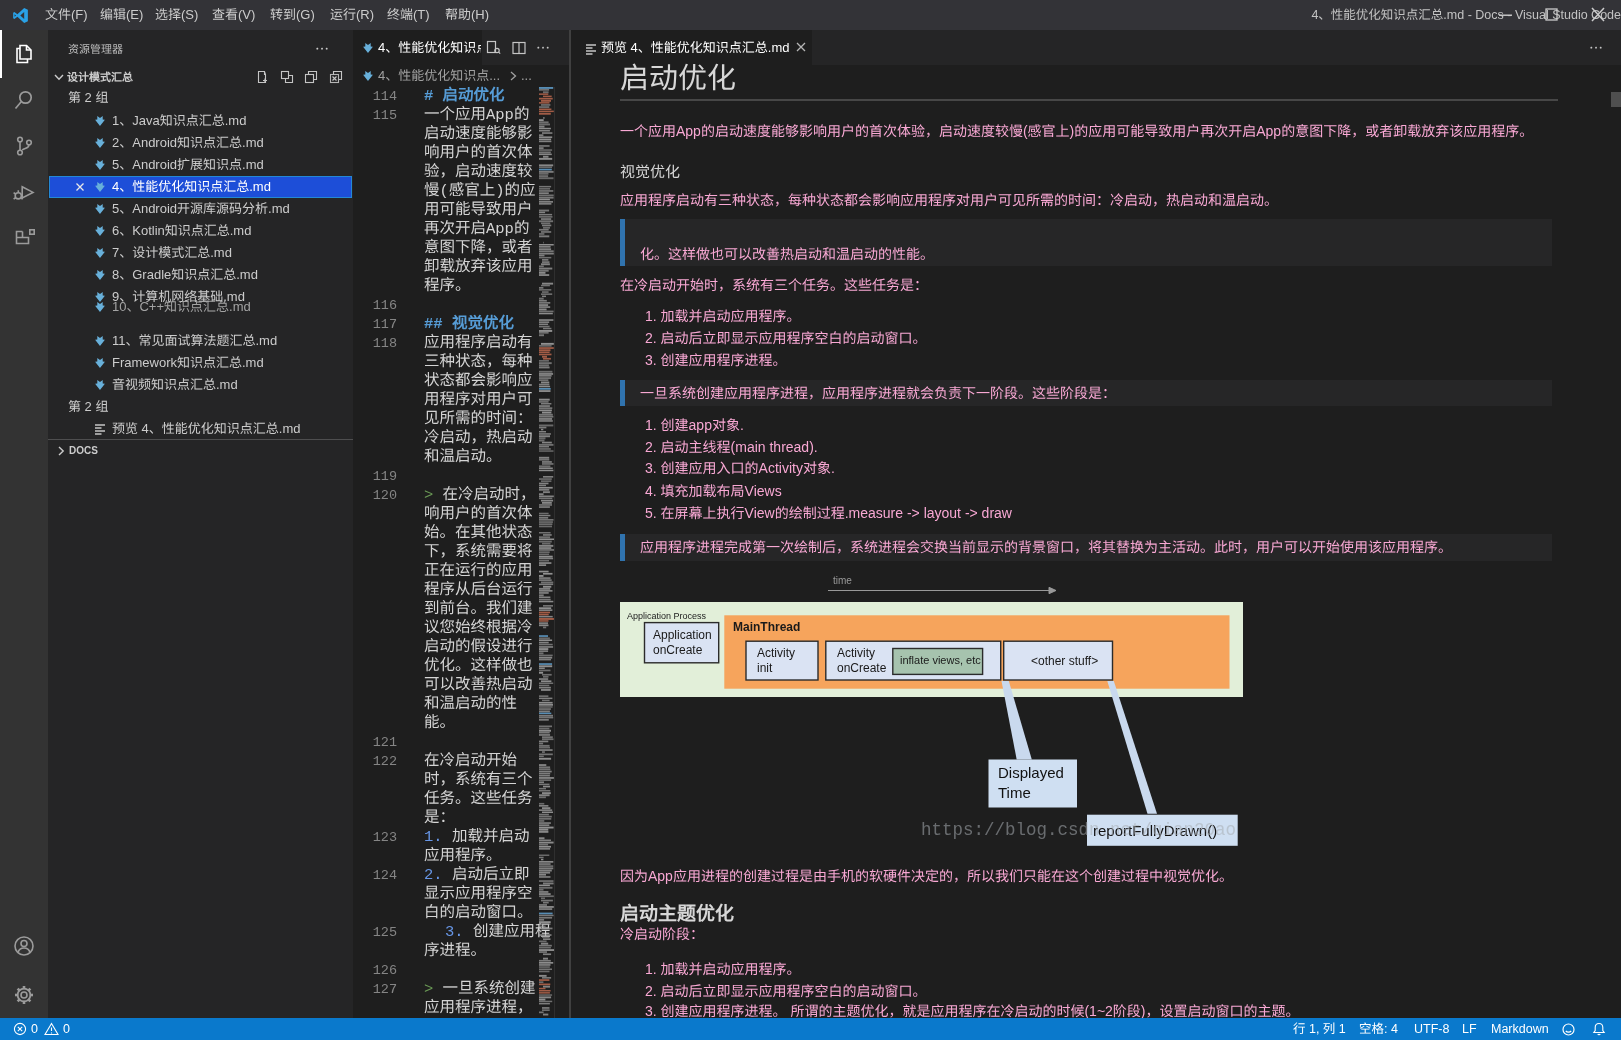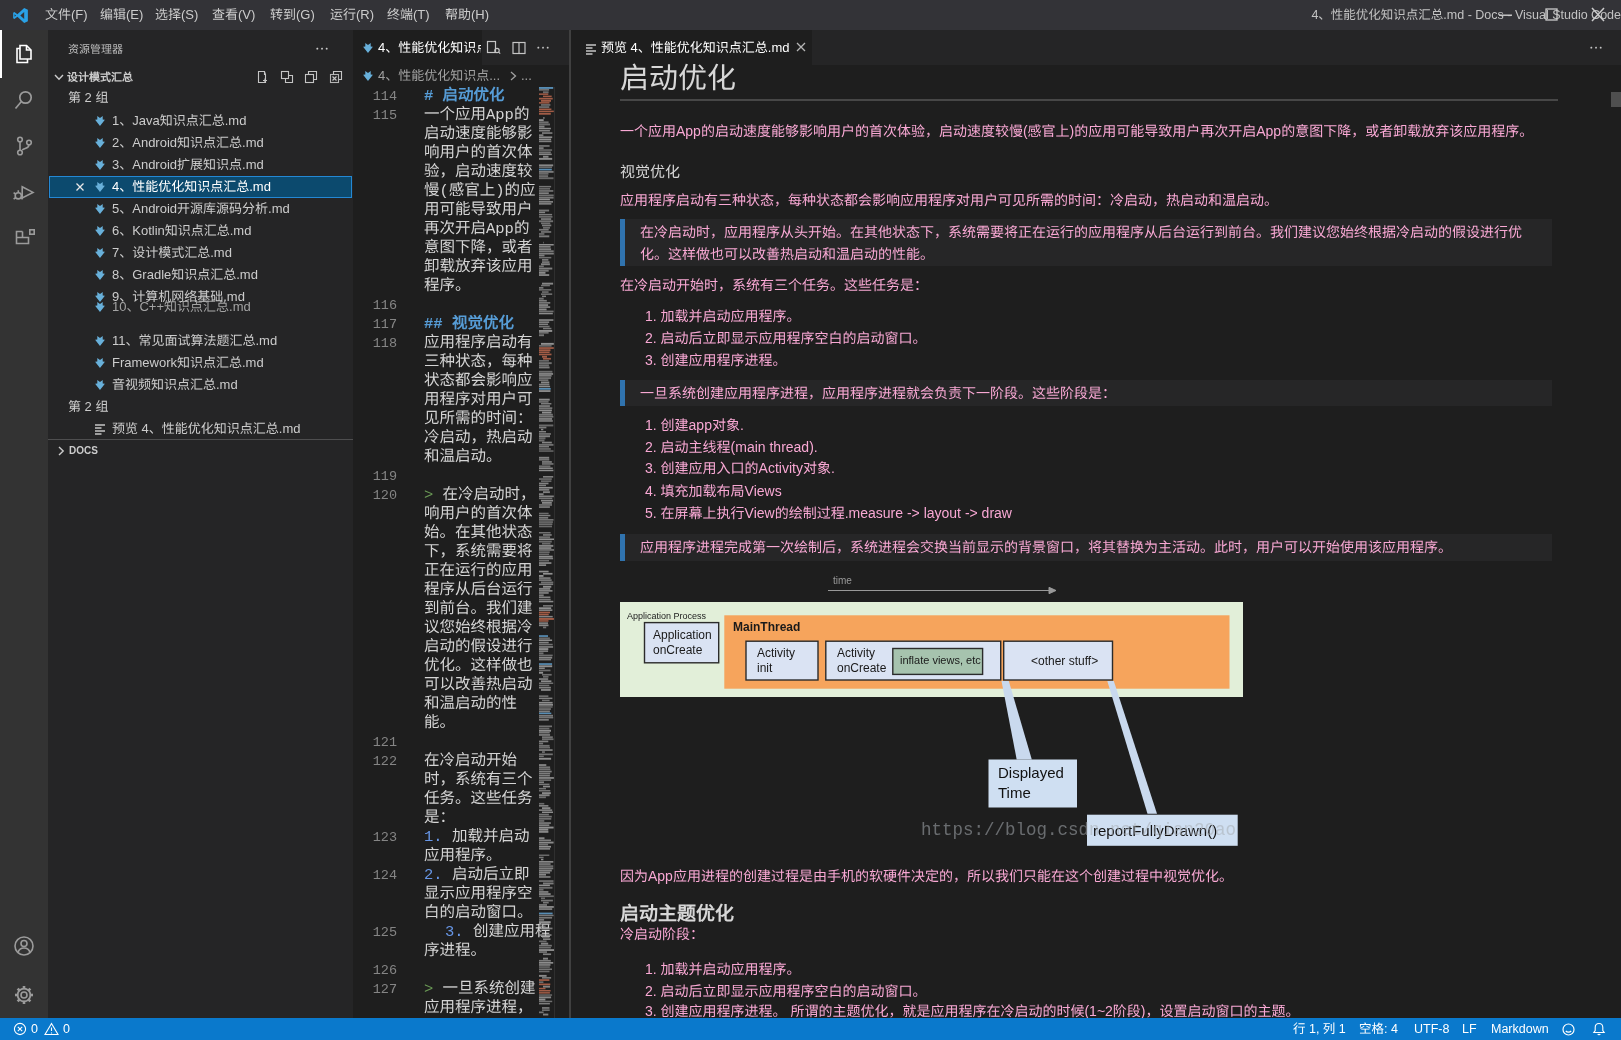--- a/index.html
+++ b/index.html
@@ -8,21 +8,21 @@
 
 #titlebar{position:absolute;left:0;top:0;width:1621px;height:30px;background:#333337}
 .menu{position:absolute;top:0;height:30px;line-height:30px;color:#cccccc;font-size:13px}
 #wintitle{position:absolute;top:0;left:0;width:1621px;text-align:right;height:30px;line-height:30px;color:#c3c3c3;font-size:12.5px}
 
 #actbar{position:absolute;left:0;top:30px;width:48px;height:988px;background:#333333}
 .acticon{position:absolute;left:12px;width:24px;height:24px}
 
 #sidebar{position:absolute;left:48px;top:30px;width:305px;height:988px;background:#252526;color:#cccccc}
 .sbtxt{position:absolute;left:63px;top:0}
-.selrow{background:#0c4a6e;outline:1px solid #2488d4;outline-offset:-1px;color:#ffffff}
+.selrow{background:#1d4ed8;outline:1px solid #2488d4;outline-offset:-1px;color:#ffffff}
 
 #edgroup1{position:absolute;left:353px;top:30px;width:217px;height:988px;background:#1e1e1e}
 #tabbar1{position:absolute;left:0;top:0;width:217px;height:35px;background:#252526}
 #tab1{position:absolute;left:0;top:0;width:129px;height:35px;background:#1e1e1e;overflow:hidden}
 .codeline{position:absolute;font-family:"Liberation Mono",monospace,"Liberation Sans";font-size:15.5px;color:#d4d4d4;height:19px;line-height:19px;white-space:pre}
 .lnum{position:absolute;font-family:"Liberation Mono",monospace;font-size:13.5px;color:#858585;width:44px;text-align:right;height:19px;line-height:19px}
 .mdh{color:#569cd6;font-weight:bold}
 .qm{color:#6a9955}
 .num{color:#6796e6}
 
@@ -143,21 +143,21 @@
 <div class="abs" style="left:49px;top:132px;width:303px;height:22px;line-height:22px;font-size:13px;color:#cccccc">
 <svg class="abs" style="left:45px;top:5px" width="12" height="12" viewBox="0 0 12 12">
         <path fill="#68b0da" d="M3.3 0.9 L6 3.1 L8.7 0.9 L8.7 4.5 L10.9 4.8 L6 10.9 L1.1 4.8 L3.3 4.5 Z"></path>
       </svg>
 <div class="sbtxt">2、Android知识点汇总.md</div>
     </div>
 <div class="abs" style="left:49px;top:154px;width:303px;height:22px;line-height:22px;font-size:13px;color:#cccccc">
 <svg class="abs" style="left:45px;top:5px" width="12" height="12" viewBox="0 0 12 12">
         <path fill="#68b0da" d="M3.3 0.9 L6 3.1 L8.7 0.9 L8.7 4.5 L10.9 4.8 L6 10.9 L1.1 4.8 L3.3 4.5 Z"></path>
       </svg>
-<div class="sbtxt">3、Android扩展知识点.md</div>
+<div class="sbtxt">5、Android扩展知识点.md</div>
     </div>
 <div class="abs selrow" style="left:49px;top:176px;width:303px;height:22px;line-height:22px;font-size:13px">
 <svg class="abs" style="left:26px;top:6px" width="10" height="10" viewBox="0 0 10 10" stroke="#e8e8e8" stroke-width="1.3">
         <path d="M1.5 1.5 l7 7 M8.5 1.5 l-7 7"></path>
       </svg>
 <svg class="abs" style="left:45px;top:5px" width="12" height="12" viewBox="0 0 12 12">
         <path fill="#68b0da" d="M3.3 0.9 L6 3.1 L8.7 0.9 L8.7 4.5 L10.9 4.8 L6 10.9 L1.1 4.8 L3.3 4.5 Z"></path>
       </svg>
 <div class="sbtxt">4、性能优化知识点汇总.md</div>
     </div>
@@ -705,21 +705,20 @@
       <path d="M2 2 l8 8 M10 2 l-8 8"></path>
     </svg>
 <div class="abs" style="left:1589px;top:37px;height:22px;line-height:22px;font-size:14px;color:#c5c5c5">⋯</div>
 <div class="abs" style="left:1611px;top:92px;width:10px;height:15px;background:#4f4f4f"></div>
 <div class="abs" style="left:620px;top:58px;height:40px;line-height:40px;font-size:29px;color:#d7d7d7">启动优化</div>
 <div class="abs" style="left:620px;top:99px;width:938px;height:2px;background:#474747"></div>
 <div class="abs pv" style="left:620px;top:120px;">一个应用App的启动速度能够影响用户的首次体验，启动速度较慢(感官上)的应用可能导致用户再次开启App的意图下降，或者卸载放弃该应用程序。</div>
 <div class="abs" style="left:620px;top:157px;height:30px;line-height:30px;font-size:15px;color:#d7d7d7">视觉优化</div>
 <div class="abs pv" style="left:620px;top:189px;">应用程序启动有三种状态，每种状态都会影响应用程序对用户可见所需的时间：冷启动，热启动和温启动。</div>
 <div class="abs bq" style="left:620px;top:219px;width:932px;height:47px"></div>
-<div class="abs pv" style="left:640px;top:221px;">在冷启动时，应用程序从头开始。在其他状态下，系统需要将正在运行的应用程序从后台运行到前台。我们建议您始终根据冷启动的假设进行优</div>
 <div class="abs pv" style="left:640px;top:243px;">化。这样做也可以改善热启动和温启动的性能。</div>
 <div class="abs pv" style="left:620px;top:274px;">在冷启动开始时，系统有三个任务。这些任务是：</div>
 <div class="abs pv" style="left:645px;top:305px;">1. 加载并启动应用程序。</div>
 <div class="abs pv" style="left:645px;top:327px;">2. 启动后立即显示应用程序空白的启动窗口。</div>
 <div class="abs pv" style="left:645px;top:349px;">3. 创建应用程序进程。</div>
 <div class="abs bq" style="left:620px;top:380px;width:932px;height:26px"></div>
 <div class="abs pv" style="left:640px;top:382px;">一旦系统创建应用程序进程，应用程序进程就会负责下一阶段。这些阶段是：</div>
 <div class="abs pv" style="left:645px;top:414px;">1. 创建app对象.</div>
 <div class="abs pv" style="left:645px;top:436px;">2. 启动主线程(main thread).</div>
 <div class="abs pv" style="left:645px;top:457px;">3. 创建应用入口的Activity对象.</div>

